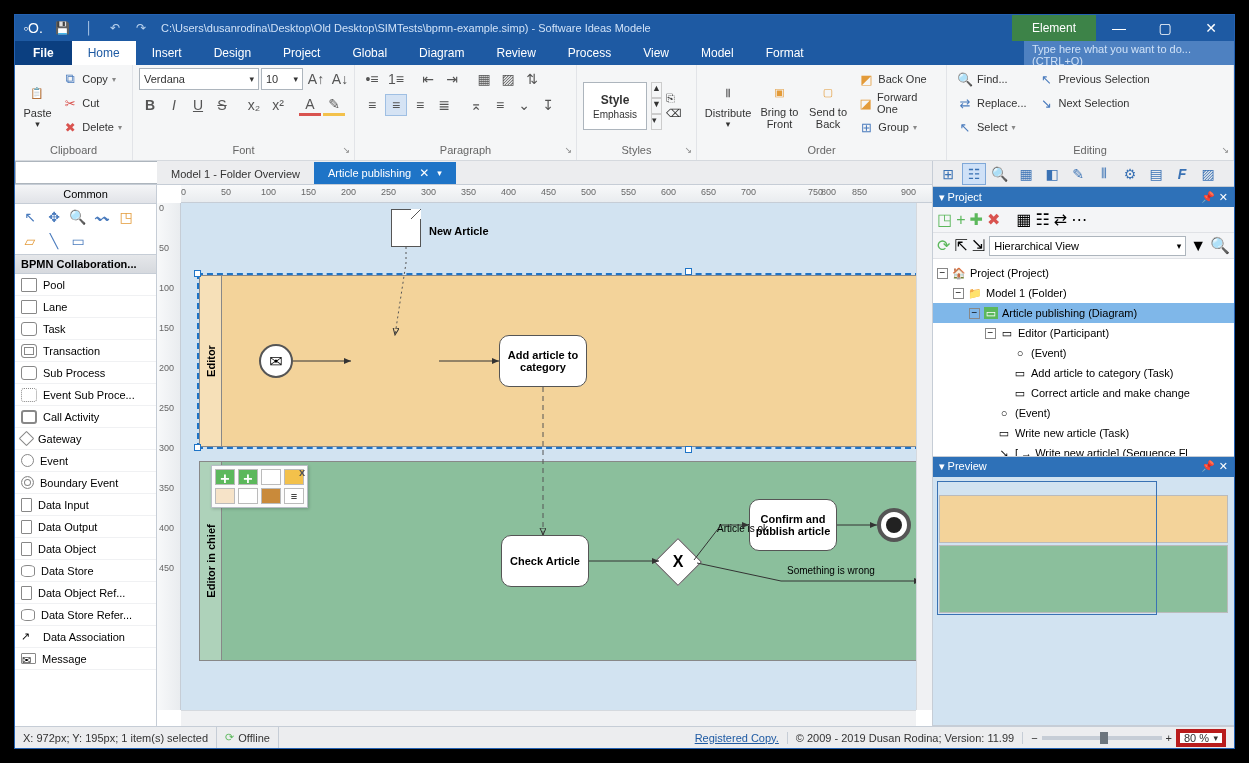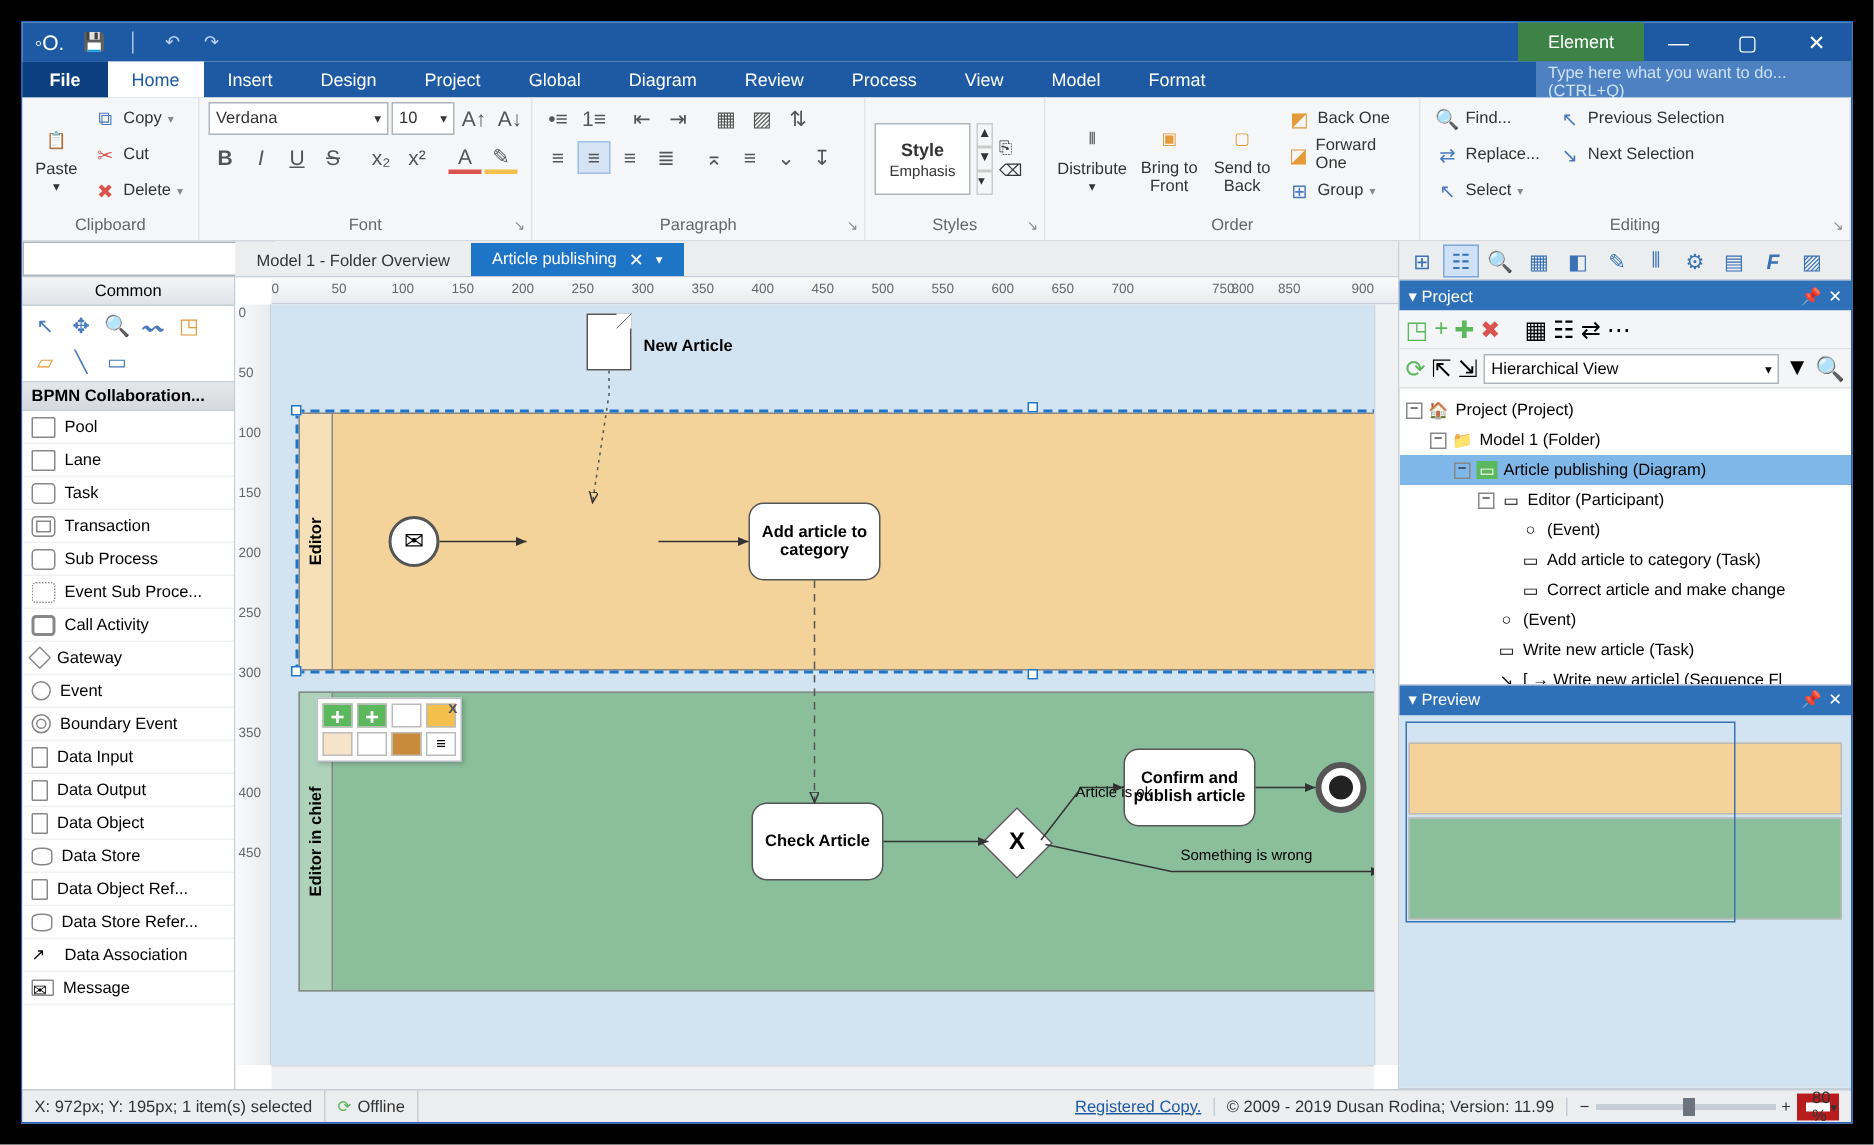--- a/index.html
+++ b/index.html
@@ -118,37 +118,38 @@
 .preview .pv { flex: 1; background: #d2e3f1; position: relative; overflow: hidden; }
 
 
 .status { height: 22px; background: #ecedef; border-top: 1px solid #c6cdd6; display: flex; align-items: center; font-size: 11px; color: #333; }
 .status .seg { padding: 0 8px; border-right: 1px solid #c6cdd6; height: 100%; display: flex; align-items: center; gap: 4px; }
 .status .right { margin-left: auto; display: flex; align-items: center; }
 .status a { color: #1e5aa3; text-decoration: underline; }
 .zoom { display: flex; align-items: center; gap: 4px; padding: 0 8px; }
 .zoom .track { width: 120px; height: 4px; background: #c6cdd6; position: relative; }
 .zoom .track .thumb { position: absolute; left: 58px; top: -4px; width: 8px; height: 12px; background: #6c757d; }
-.zoom .pct { width: 28px; height: 18px; border: 6px solid #b91c1c; background: #fff; display: flex; align-items: center; padding: 0 4px; justify-content: space-between;}
+.zoom .pct { width: 50px; height: 18px; border: 4px solid #b91c1c; background: #fff; display: flex; align-items: center; padding: 0 4px; justify-content: space-between;}
 
 svg.edge { position: absolute; overflow: visible; pointer-events: none; }
 </style>
 </head>
 <body>
 
 <div class="window">
 
   <div class="titlebar">
     <div class="logo">◦O.</div>
     <div class="qat">
       <div class="btn">💾</div>
       <div class="btn">│</div>
       <div class="btn">↶</div>
       <div class="btn">↷</div>
     </div>
+    <div class="path">C:\Users\dusanrodina\Desktop\Old Desktop\SIMTests\bpmn-example.simp)  - Software Ideas Modele</div>
     <div class="context-tab">Element</div>
     <div class="wincontrols">
       <div>—</div>
       <div>▢</div>
       <div>✕</div>
     </div>
   </div>
 
   <div class="menubar">
     <div class="filebtn">File</div>

